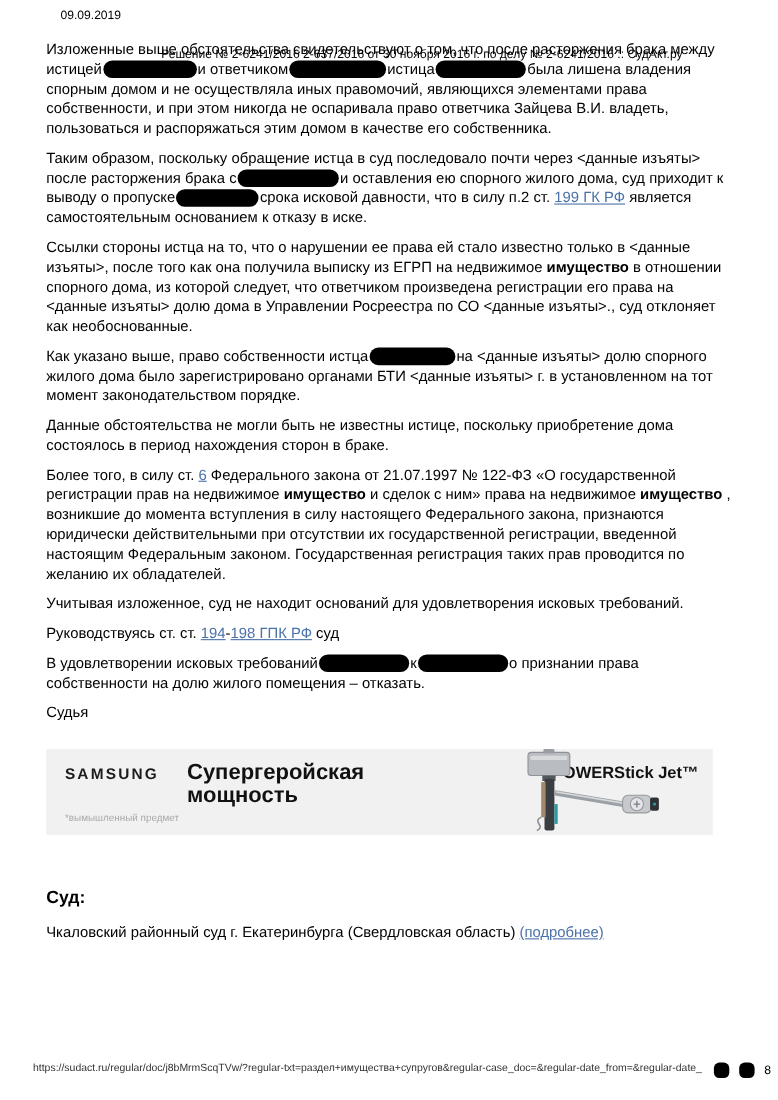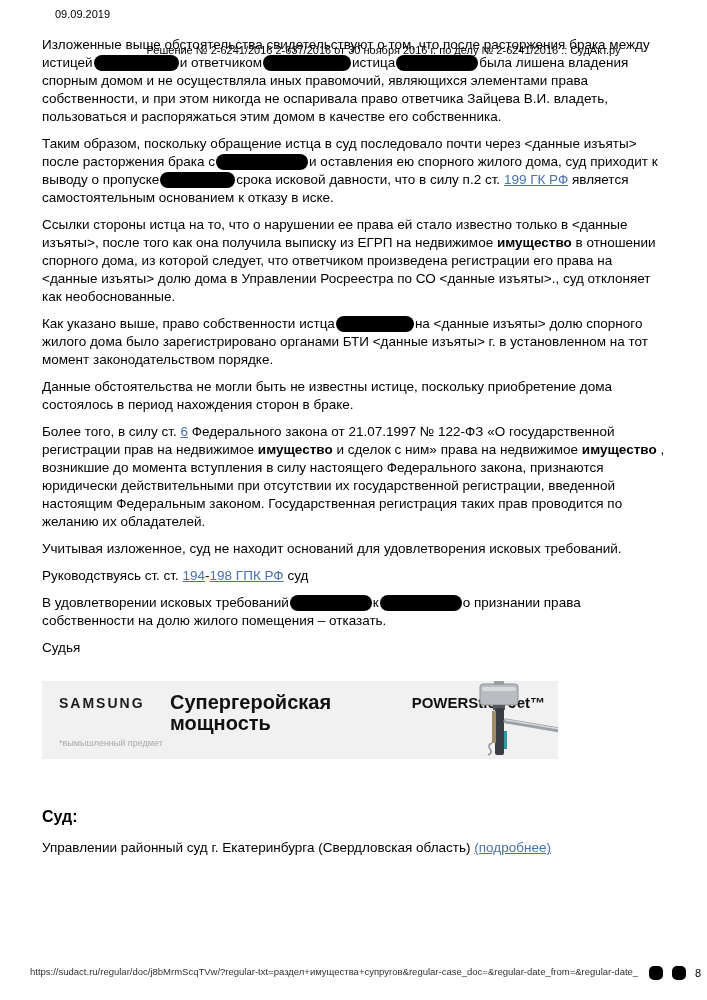--- a/index.html
+++ b/index.html
@@ -24,21 +24,21 @@
   .para { margin:0 0 9px 0; }
   .decision-title { text-align:center; font-weight:bold; margin:21px 0; }
   .redact {
     display:inline-block; height:16px; background:#000;
     border-radius:8px; vertical-align:-4px; margin:0 1px;
   }
   a.lnk { color:#4a72a8; text-decoration:underline; cursor:pointer; }
   strong { font-weight:bold; }
   
   .banner {
-    margin-top:24px; width:516px; height:78px; background:#f1f1f1;
+    margin-top:24px; width:606px; height:78px; background:#f1f1f1;
     position:relative; overflow:hidden;
   }
   .banner-brand {
     position:absolute; left:17px; top:13px;
     font-size:14px; font-weight:bold; letter-spacing:2px; color:#1b1b1b;
   }
   .banner-headline {
     position:absolute; left:128px; top:11px; width:200px;
     font-size:20px; line-height:21px; font-weight:700; color:#111;
   }
@@ -108,21 +108,21 @@
         <rect x="126" y="42" width="26" height="16" rx="5" fill="#c7c9cc" stroke="#96999d" stroke-width="1"></rect>
         <circle cx="139" cy="50" r="6" fill="#e4e6e8" stroke="#96999d" stroke-width="1"></circle>
         <path d="M136 50 h6 M139 47 v6" stroke="#7a7d81" stroke-width="1.2"></path>
         <rect x="151" y="44" width="8" height="12" rx="2" fill="#2f3235"></rect>
         <circle cx="155" cy="50" r="1.5" fill="#2c9aa0"></circle>
       </svg>
     </span>
   </div>
 
   <div class="court-heading">Суд:</div>
-  <div class="court-line" id="court-line"><span>Управлении районный суд г. Екатеринбурга (Свердловская область) </span><a class="lnk" href="#">(подробнее)</a></div>
+  <div class="court-line" id="court-line"><span>Чкаловский районный суд г. Екатеринбурга (Свердловская область) </span><a class="lnk" href="#">(подробнее)</a></div>
 </div>
 
 <div class="print-footer">
   <span>https://sudact.ru/regular/doc/j8bMrmScqTVw/?regular-txt=раздел+имущества+супругов&amp;regular-case_doc=&amp;regular-date_from=&amp;regular-date_</span>
   <span class="footer-right" id="footer-right">
       <span class="footer-blob"></span>
       <span class="footer-blob"></span>
     <span class="footer-page">8</span>
   </span>
 </div>

